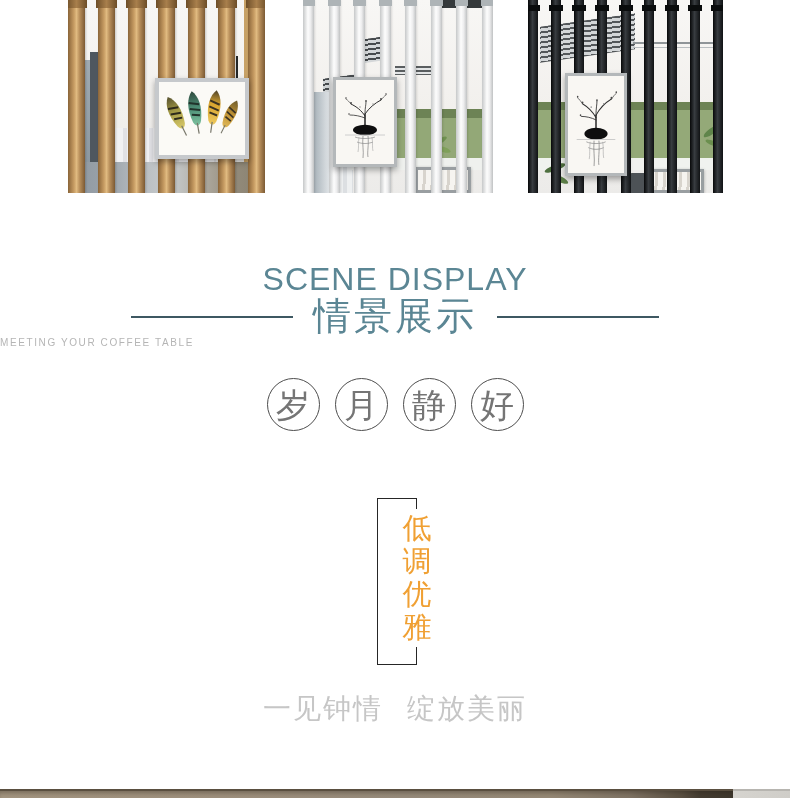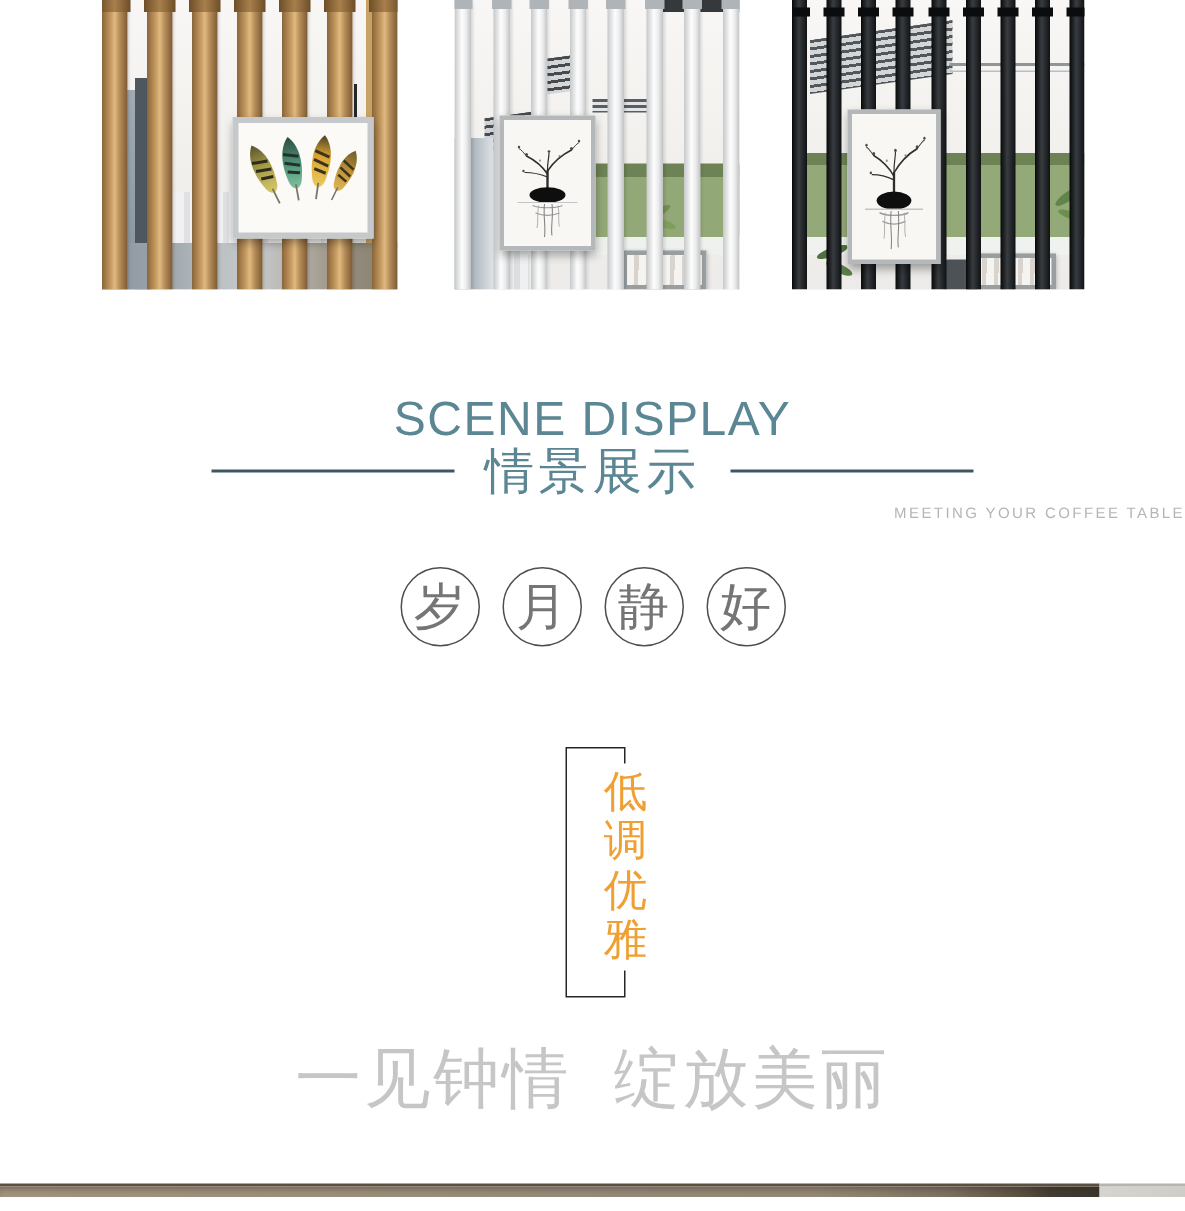--- a/index.html
+++ b/index.html
@@ -92,40 +92,40 @@
   .p3-leaf2 { left:177px; top:141px; width:18px; height:5px; background:#6b8f4e; transform:rotate(20deg); }
   .p3-leaf3 { left:16px; top:165px; width:22px; height:6px; background:#4f7040; transform:rotate(-20deg); }
   .p3-leaf4 { left:22px; top:176px; width:19px; height:6px; background:#5d7f48; transform:rotate(25deg); }
 
   
   .title-en { position:absolute; left:0; right:0; top:261px; text-align:center;
               font-size:32px; font-weight:normal; letter-spacing:1px; color:#5b8694; }
   .divider  { position:absolute; left:0; right:0; top:296px; display:flex;
               align-items:center; justify-content:center; gap:20px; }
   .dline    { display:block; width:162px; height:2px; background:#3e5862; }
-  .title-cn { font-size:33px; font-weight:normal; letter-spacing:3px; color:#5b8694; line-height:1.1; }
-  .subtitle { position:absolute; left:0; right:0; top:337px; text-align:right;
+  .title-cn { font-size:38px; font-weight:normal; letter-spacing:3px; color:#5b8694; line-height:1.1; }
+  .subtitle { position:absolute; left:0; right:0; top:337px; text-align:left;
               font-size:10px; letter-spacing:1.6px; color:#b5b5b5; }
 
   
   .motto { position:absolute; left:0; right:0; top:378px; display:flex;
            justify-content:center; gap:15px; }
   .circle { width:53px; height:53px; border:1.5px solid #4e4e4e; border-radius:50%;
             display:flex; align-items:center; justify-content:center; background:#fff; }
   .circle i { font-style:normal; font-size:34px; color:#757575; line-height:1; }
 
   
   .vbox  { position:absolute; left:377px; top:498px; width:40px; height:167px; border:1px solid #262626; }
   .vtext { position:absolute; left:398px; top:509px; width:38px; background:#fff;
            padding:3px 0; text-align:center; z-index:2; }
   .vtext div { font-size:29px; line-height:33px; color:#f0a033; }
 
   
   .tagline { position:absolute; left:0; right:0; top:690px; text-align:center;
-             font-size:44px; font-weight:normal; letter-spacing:2px; word-spacing:14px; color:#c6c6c6; }
+             font-size:28px; font-weight:normal; letter-spacing:2px; word-spacing:14px; color:#c6c6c6; }
 
   
   .band { position:absolute; left:0; top:789px; width:790px; height:18px; }
   .band-wood { position:absolute; left:0; top:0; width:733px; height:100%;
     border-top:2px solid #5a4f40;
     background:linear-gradient(90deg,#a2947f 0%,#9d8f7c 30%,#968a7a 55%,#958875 75%,#7e7263 86%,#5a5042 93%,#453d32 95.5%,#3e372d 100%);
     box-shadow:inset 0 4px 4px -2px rgba(40,32,20,.35); }
   .band-light { position:absolute; left:733px; right:0; top:0; height:100%;
     border-top:2px solid #b7b5b0;
     background:linear-gradient(90deg,#d6d4cf,#cfcdc8); }

